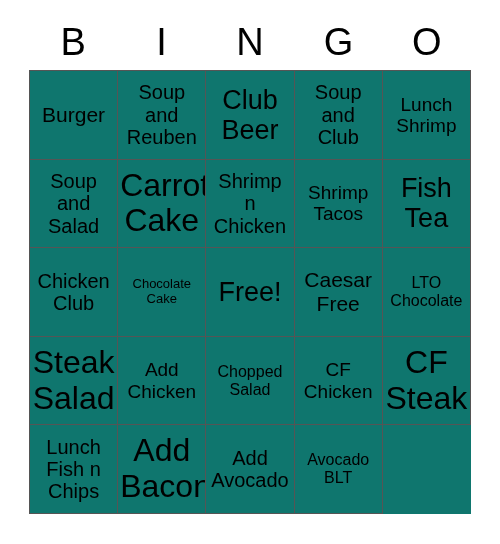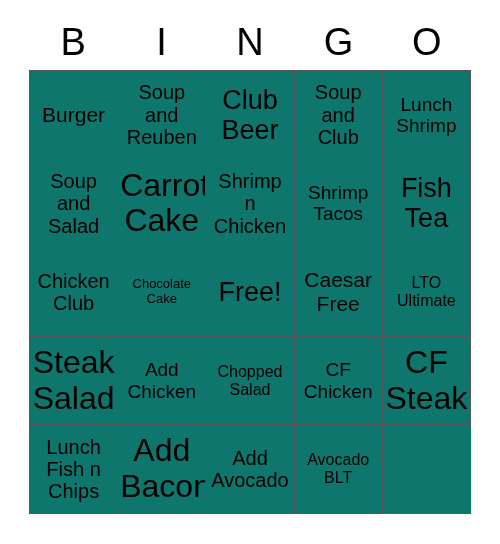--- a/index.html
+++ b/index.html
@@ -153,21 +153,21 @@
       </div>
       <div class="bingo-cell">
         <span class="cell-text fs-4xl">Free!</span>
       </div>
       <div class="bingo-cell">
         <span class="cell-text fs-xl">Caesar
 Free</span>
       </div>
       <div class="bingo-cell">
         <span class="cell-text fs-sm">LTO
-Ultimate</span>
+Chocolate</span>
       </div>
       <div class="bingo-cell">
         <span class="cell-text fs-2xl">Steak
 Salad</span>
       </div>
       <div class="bingo-cell">
         <span class="cell-text fs-lg">Add
 Chicken</span>
       </div>
       <div class="bingo-cell">

